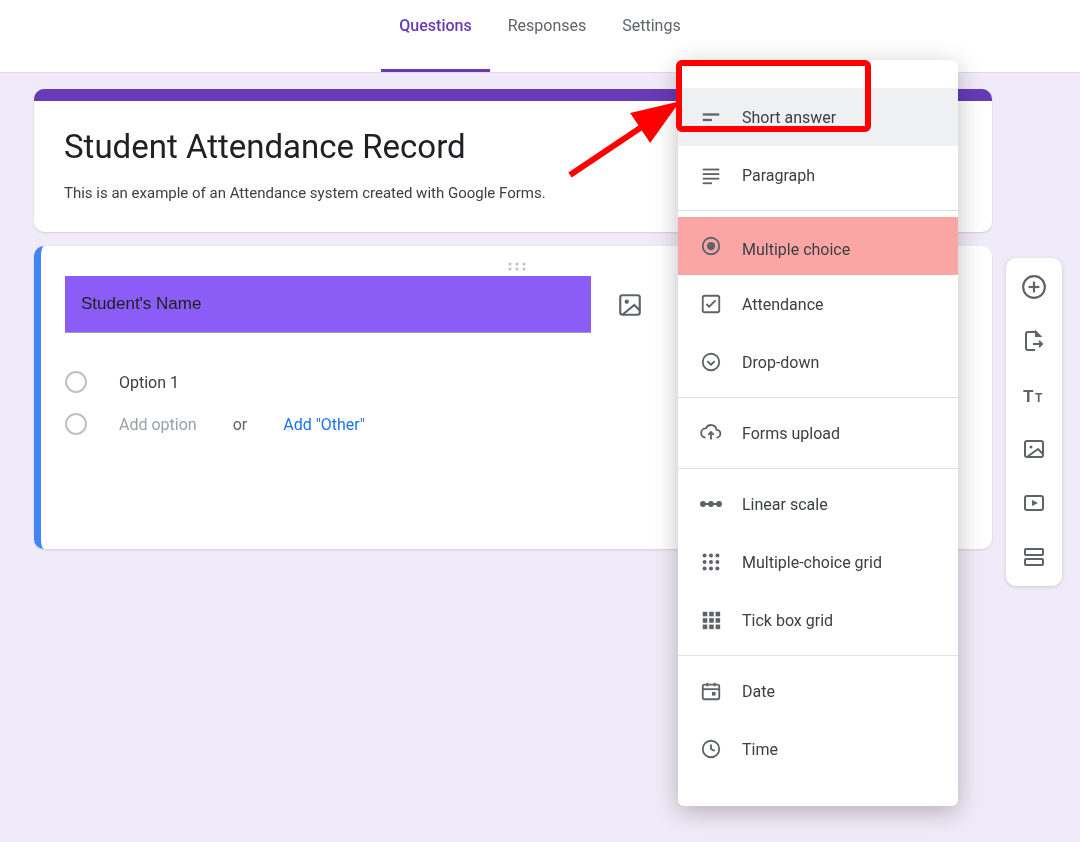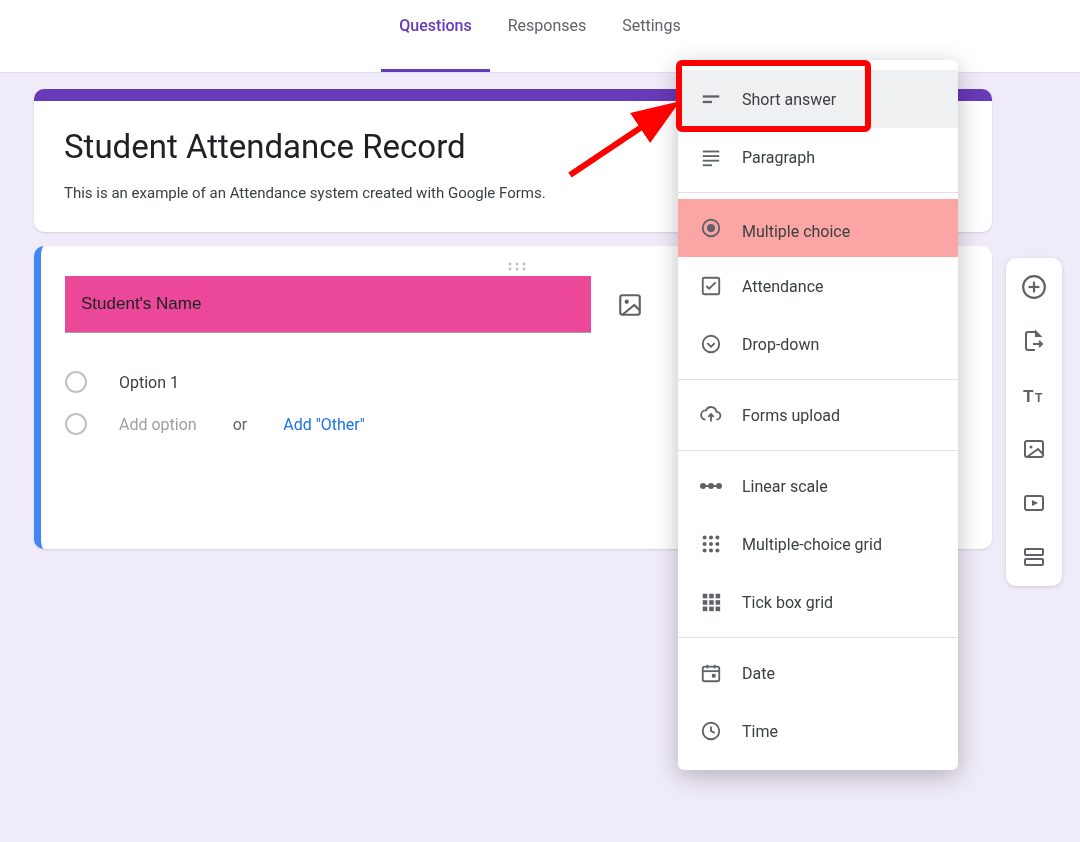--- a/index.html
+++ b/index.html
@@ -77,21 +77,21 @@
   .drag-handle svg { fill: #bdc1c6; }
 
   .q-row1 {
     display: flex;
     align-items: center;
     gap: 18px;
     margin-bottom: 28px;
   }
   .q-title-input {
     flex: 0 0 526px;
-    background: #ec4899;
+    background: #8b5cf6;
     border: none;
     border-bottom: 1px solid #9aa0a6;
     padding: 18px 16px;
     font-size: 17px;
     color: #202124;
     outline: none;
   }
   .image-btn {
     width: 42px; height: 42px;
     display: flex; align-items: center; justify-content: center;
@@ -150,21 +150,21 @@
 
   
   .dropdown {
     position: absolute;
     left: 678px;
     top: 60px;
     width: 280px;
     background: #fff;
     border-radius: 6px;
     box-shadow: 0 6px 24px rgba(0,0,0,.25);
-    padding: 10px 0;
+    padding: 28px 0;
     z-index: 100;
   }
   .dropdown .item {
     display: flex;
     align-items: center;
     gap: 18px;
     padding: 16px 20px;
     font-size: 16px;
     color: #3c4043;
     cursor: pointer;

